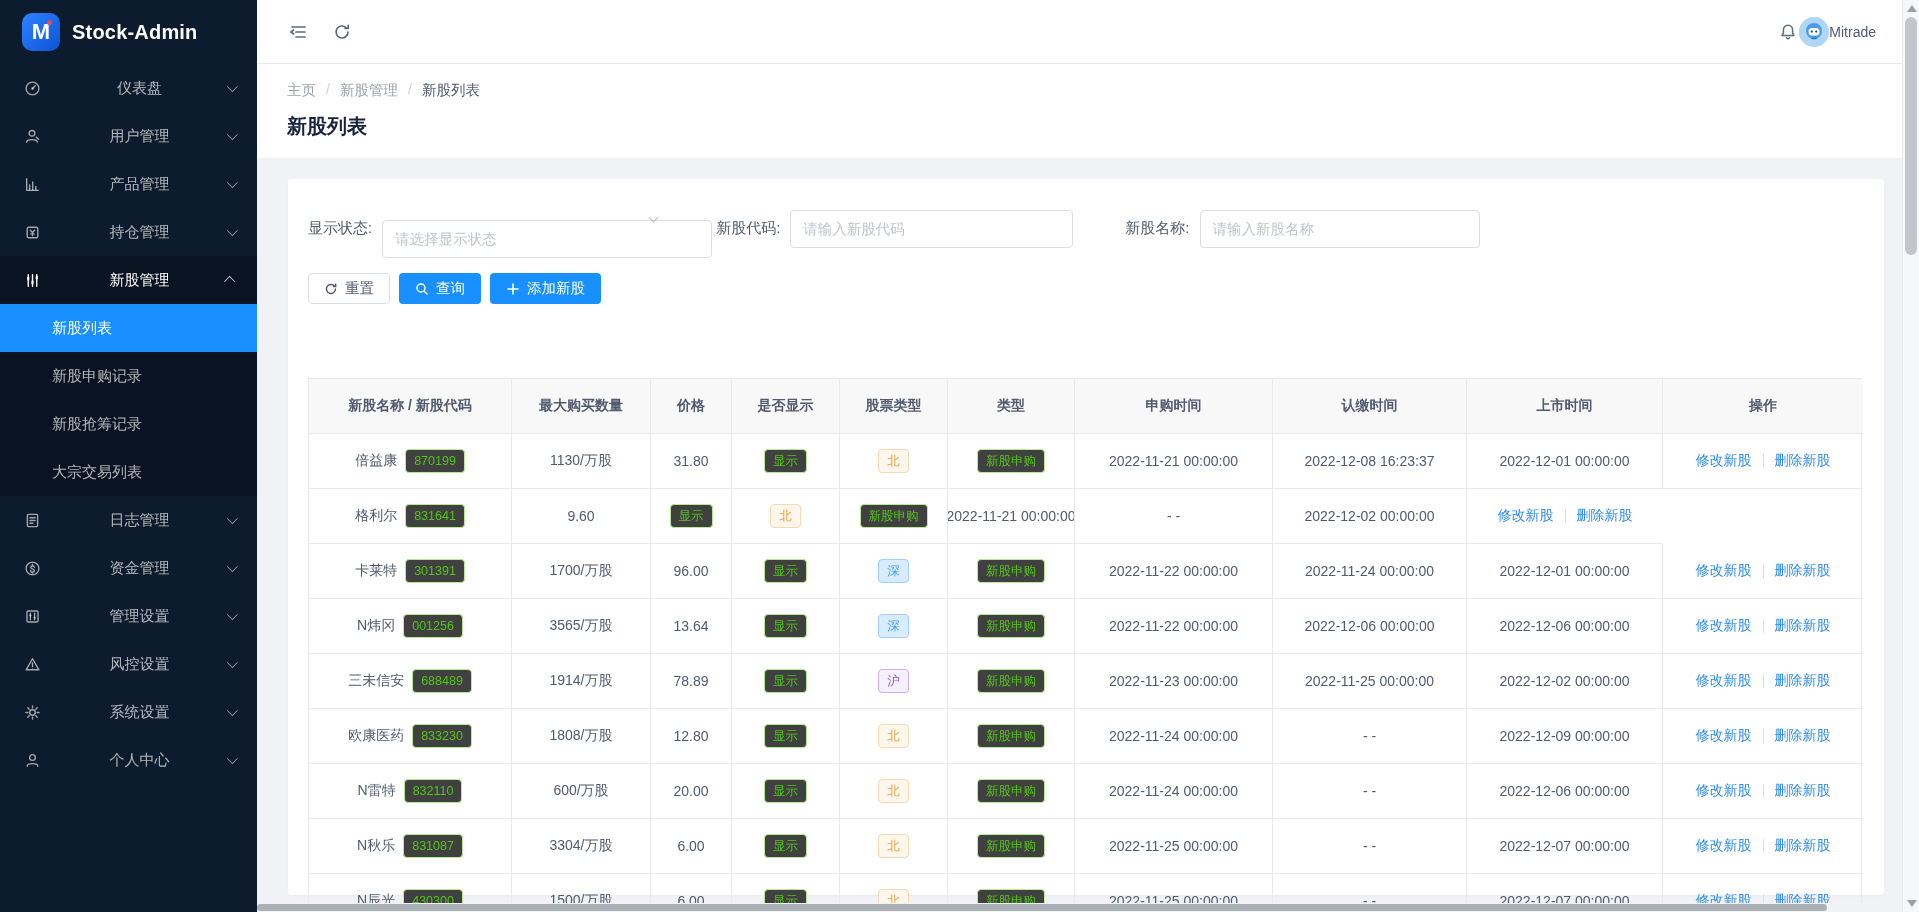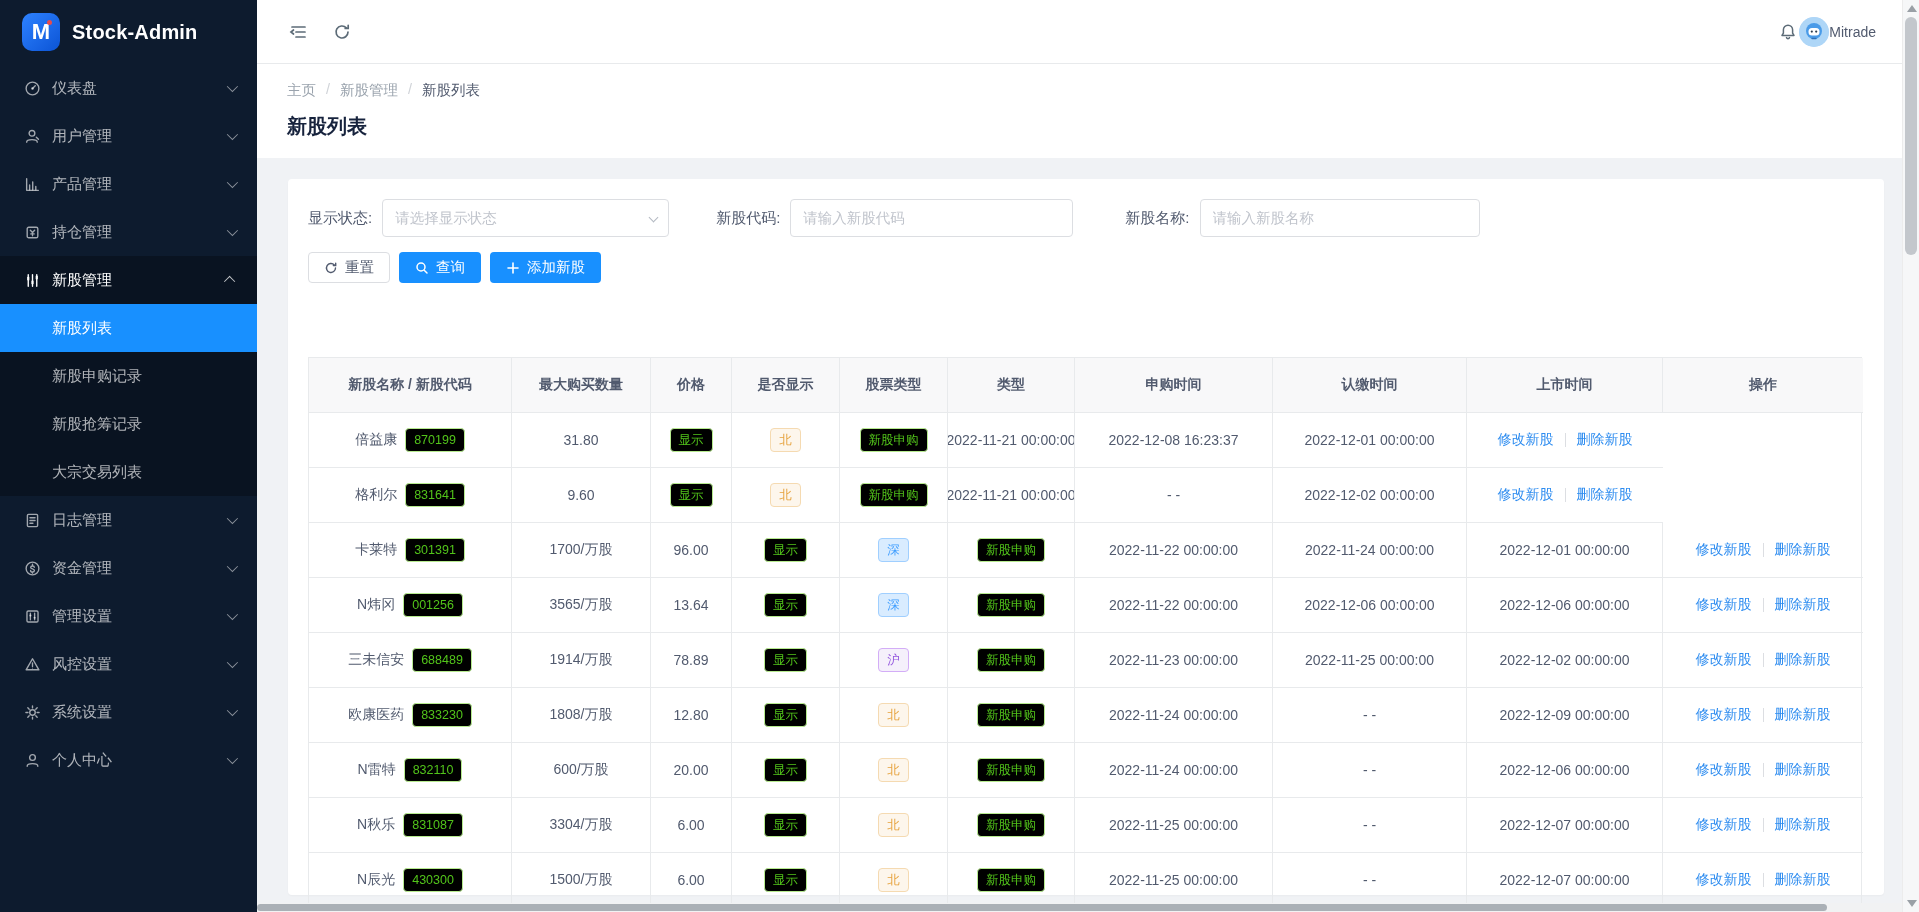--- a/index.html
+++ b/index.html
@@ -5,21 +5,21 @@
   * { margin:0; padding:0; box-sizing:border-box; }
   html,body { width:1919px; height:912px; overflow:hidden; font-family:"Liberation Sans","DejaVu Sans",sans-serif; background:#fff; }
 
   
   .sidebar { position:absolute; left:0; top:0; width:257px; height:912px; background:#0d1b2e; z-index:5; }
   .logo-row { height:64px; display:flex; align-items:center; padding-left:22px; gap:12px; }
   .logo-box { position:relative; width:38px; height:38px; border-radius:10px; background:linear-gradient(135deg,#2e82ff,#0b54d6); display:flex; align-items:center; justify-content:center; }
   .logo-box .m { color:#fff; font-weight:bold; font-size:22px; line-height:1; }
   .logo-box .dot { position:absolute; top:7px; right:8px; width:5px; height:5px; border-radius:50%; background:#e84b4b; }
   .logo-title { color:#fff; font-size:20px; font-weight:bold; letter-spacing:.2px; }
-  .menu { margin-top:0; }
+  .menu { margin-top:0;text-align:center; }
   .menu-item { height:48px; display:flex; align-items:center; padding:0 22px 0 24px; color:rgba(255,255,255,.68); font-size:15px; cursor:pointer; }
   .menu-item .micon { width:17px; height:17px; margin-right:11px; display:flex; align-items:center; justify-content:center; color:rgba(255,255,255,.62); flex:none; }
   .menu-item .mlabel { flex:1; }
   .menu-group { background:#091321; }
   .menu-group .menu-item.parent { color:#fff; }
   .menu-group .menu-item.parent .micon { color:#fff; }
   .sub-item { height:48px; display:flex; align-items:center; padding-left:52px; color:rgba(255,255,255,.68); font-size:15px; cursor:pointer; }
   .sub-item.active { background:#1890ff; color:#fff; }
   .chev { width:8px; height:8px; border-right:1.6px solid currentColor; border-bottom:1.6px solid currentColor; transform:rotate(45deg) translateY(-2px); opacity:.75; }
   .chev.up { transform:rotate(-135deg) translateY(-2px); }
@@ -58,21 +58,21 @@
   .btn .bicon { display:flex; align-items:center; }
 
   .table-wrap { margin-top:74px; }
   .tbl { width:1554px; border:1px solid #e8eaec; border-bottom:none; }
   .tr { display:grid; grid-template-columns:203px 139px 81px 108px 108px 127px 198px 194px 196px 200px; }
   .tr > div { height:55px; display:flex; align-items:center; justify-content:center; border-bottom:1px solid #e8eaec; border-right:1px solid #e8eaec; font-size:14px; color:#515a6e; gap:8px; overflow:hidden; white-space:nowrap; }
   .tr > div:last-child { border-right:none; }
   .tr.head > div { background:#f8f8f9; font-weight:bold; color:#515a6e; font-size:14px; }
 
   .tag { display:inline-block; border:1px solid; border-radius:4px; font-size:12.5px; line-height:1; padding:5px 8px; }
-  .tag.green { color:#52c41a; background:#000000; border-color:#b7eb8f; }
+  .tag.green { color:#52c41a; background:#404040; border-color:#b7eb8f; }
   .tag.orange { color:#e6a23c; background:#fdf6ec; border-color:#f5dab1; }
   .tag.blue { color:#409eff; background:#d9ecff; border-color:#a0cfff; }
   .tag.purple { color:#9254de; background:#f5f0fb; border-color:#d3adf7; }
 
   .link { color:#2d8cf0; cursor:pointer; font-size:14px; }
   .vdiv { width:1px; height:14px; background:#dcdee2; margin:0 3px; }
 
   
   .vscroll { position:absolute; right:0; top:0; width:17px; height:912px; background:#f6f7f8; border-left:1px solid #ececec; z-index:6; }
   .vthumb { position:absolute; left:2px; top:17px; width:12px; height:238px; border-radius:6px; background:#c3c7cc; }
@@ -271,21 +271,21 @@
     <div class="page-title">新股列表</div>
   </div>
 
   <div class="content">
     <div class="card">
 
       <div class="filters">
         <div class="fgroup">
           <span class="flabel">显示状态:</span>
           <div class="fctrl" style="width:287px;">
-            <input style="width: 287px;" readonly="" placeholder="请选择显示状态">
+            <input style="width: 330px; margin-top: 21px;" readonly="" placeholder="请选择显示状态">
             <span class="sel-chev"></span>
           </div>
         </div>
         <div class="fgroup" style="margin-left:47px;">
           <span class="flabel">新股代码:</span>
           <div class="fctrl" style="width:283px;">
             <input style="width: 283px;" placeholder="请输入新股代码">
           </div>
         </div>
         <div class="fgroup" style="margin-left:52px;">
@@ -337,20 +337,21 @@
               <div>申购时间</div>
               <div>认缴时间</div>
               <div>上市时间</div>
               <div>操作</div>
             </div>
             <div class="tr">
               <div>
                 <span>倍益康</span>
                 <span class="tag green">870199</span>
               </div>
+              <div>1130/万股</div>
               <div>31.80</div>
               <div>
                 <span class="tag green">显示</span>
               </div>
               <div>
                 <span class="tag orange">北</span>
               </div>
               <div>
                 <span class="tag green">新股申购</span>
               </div>

